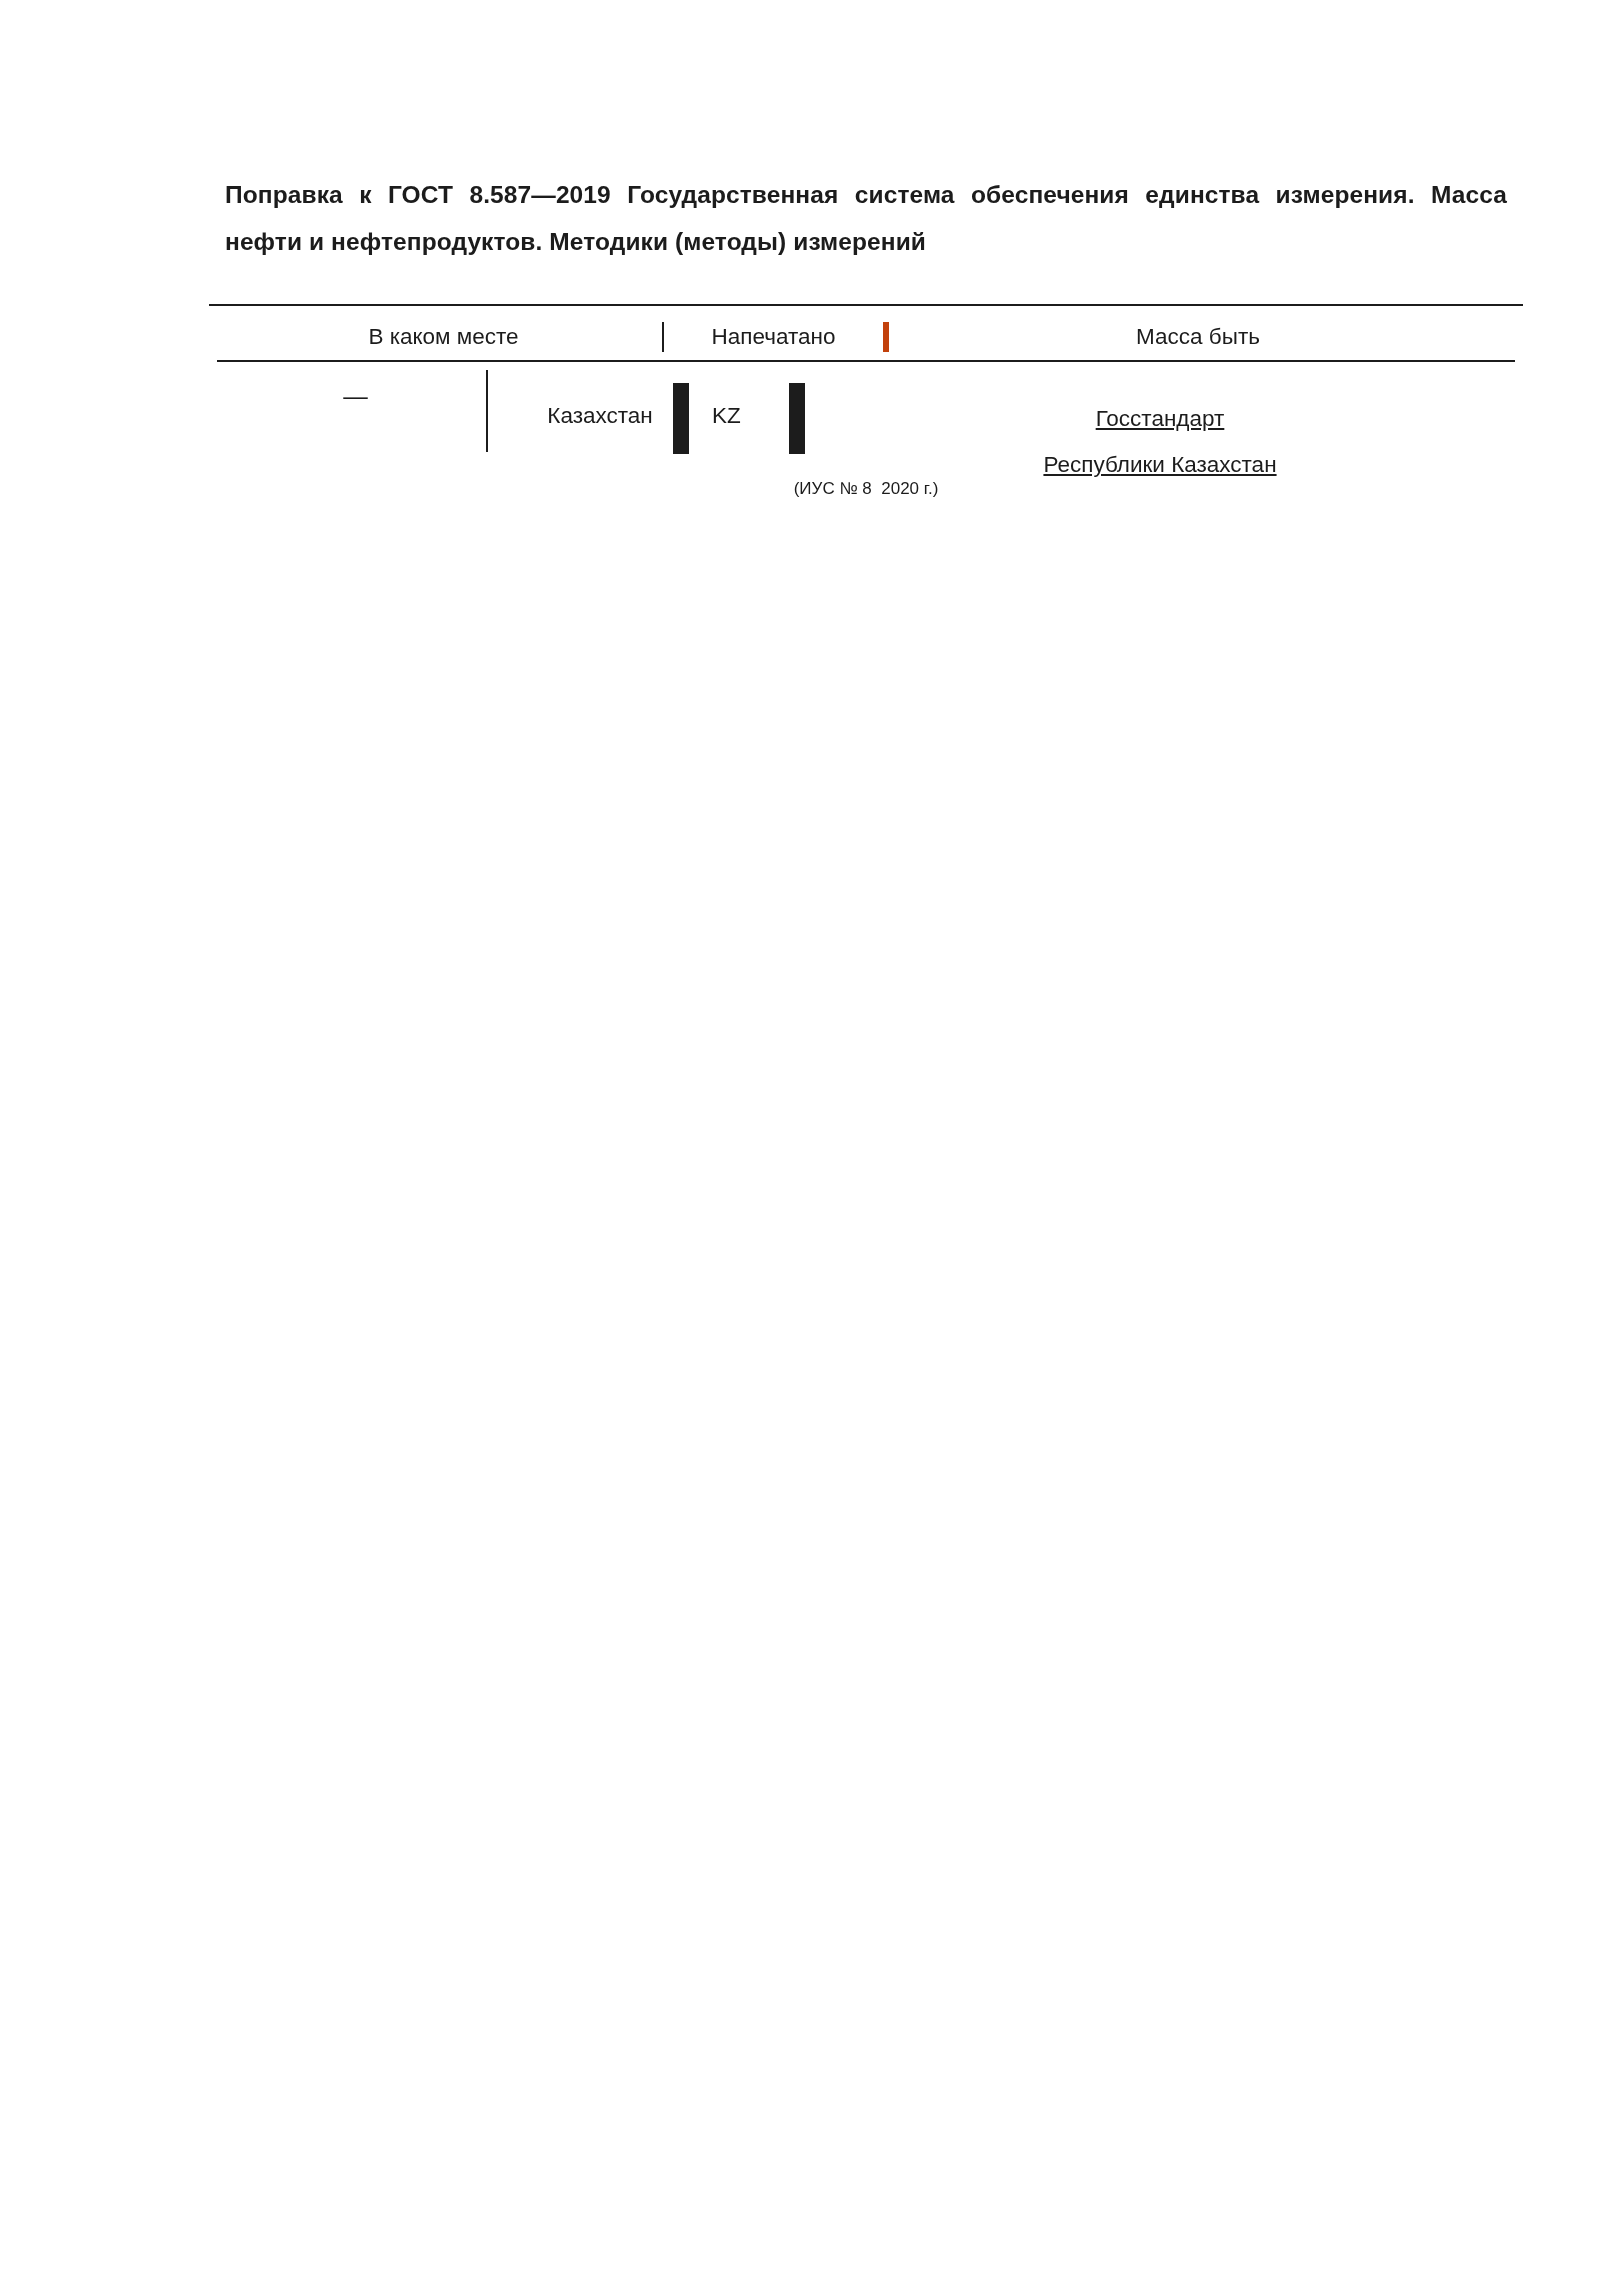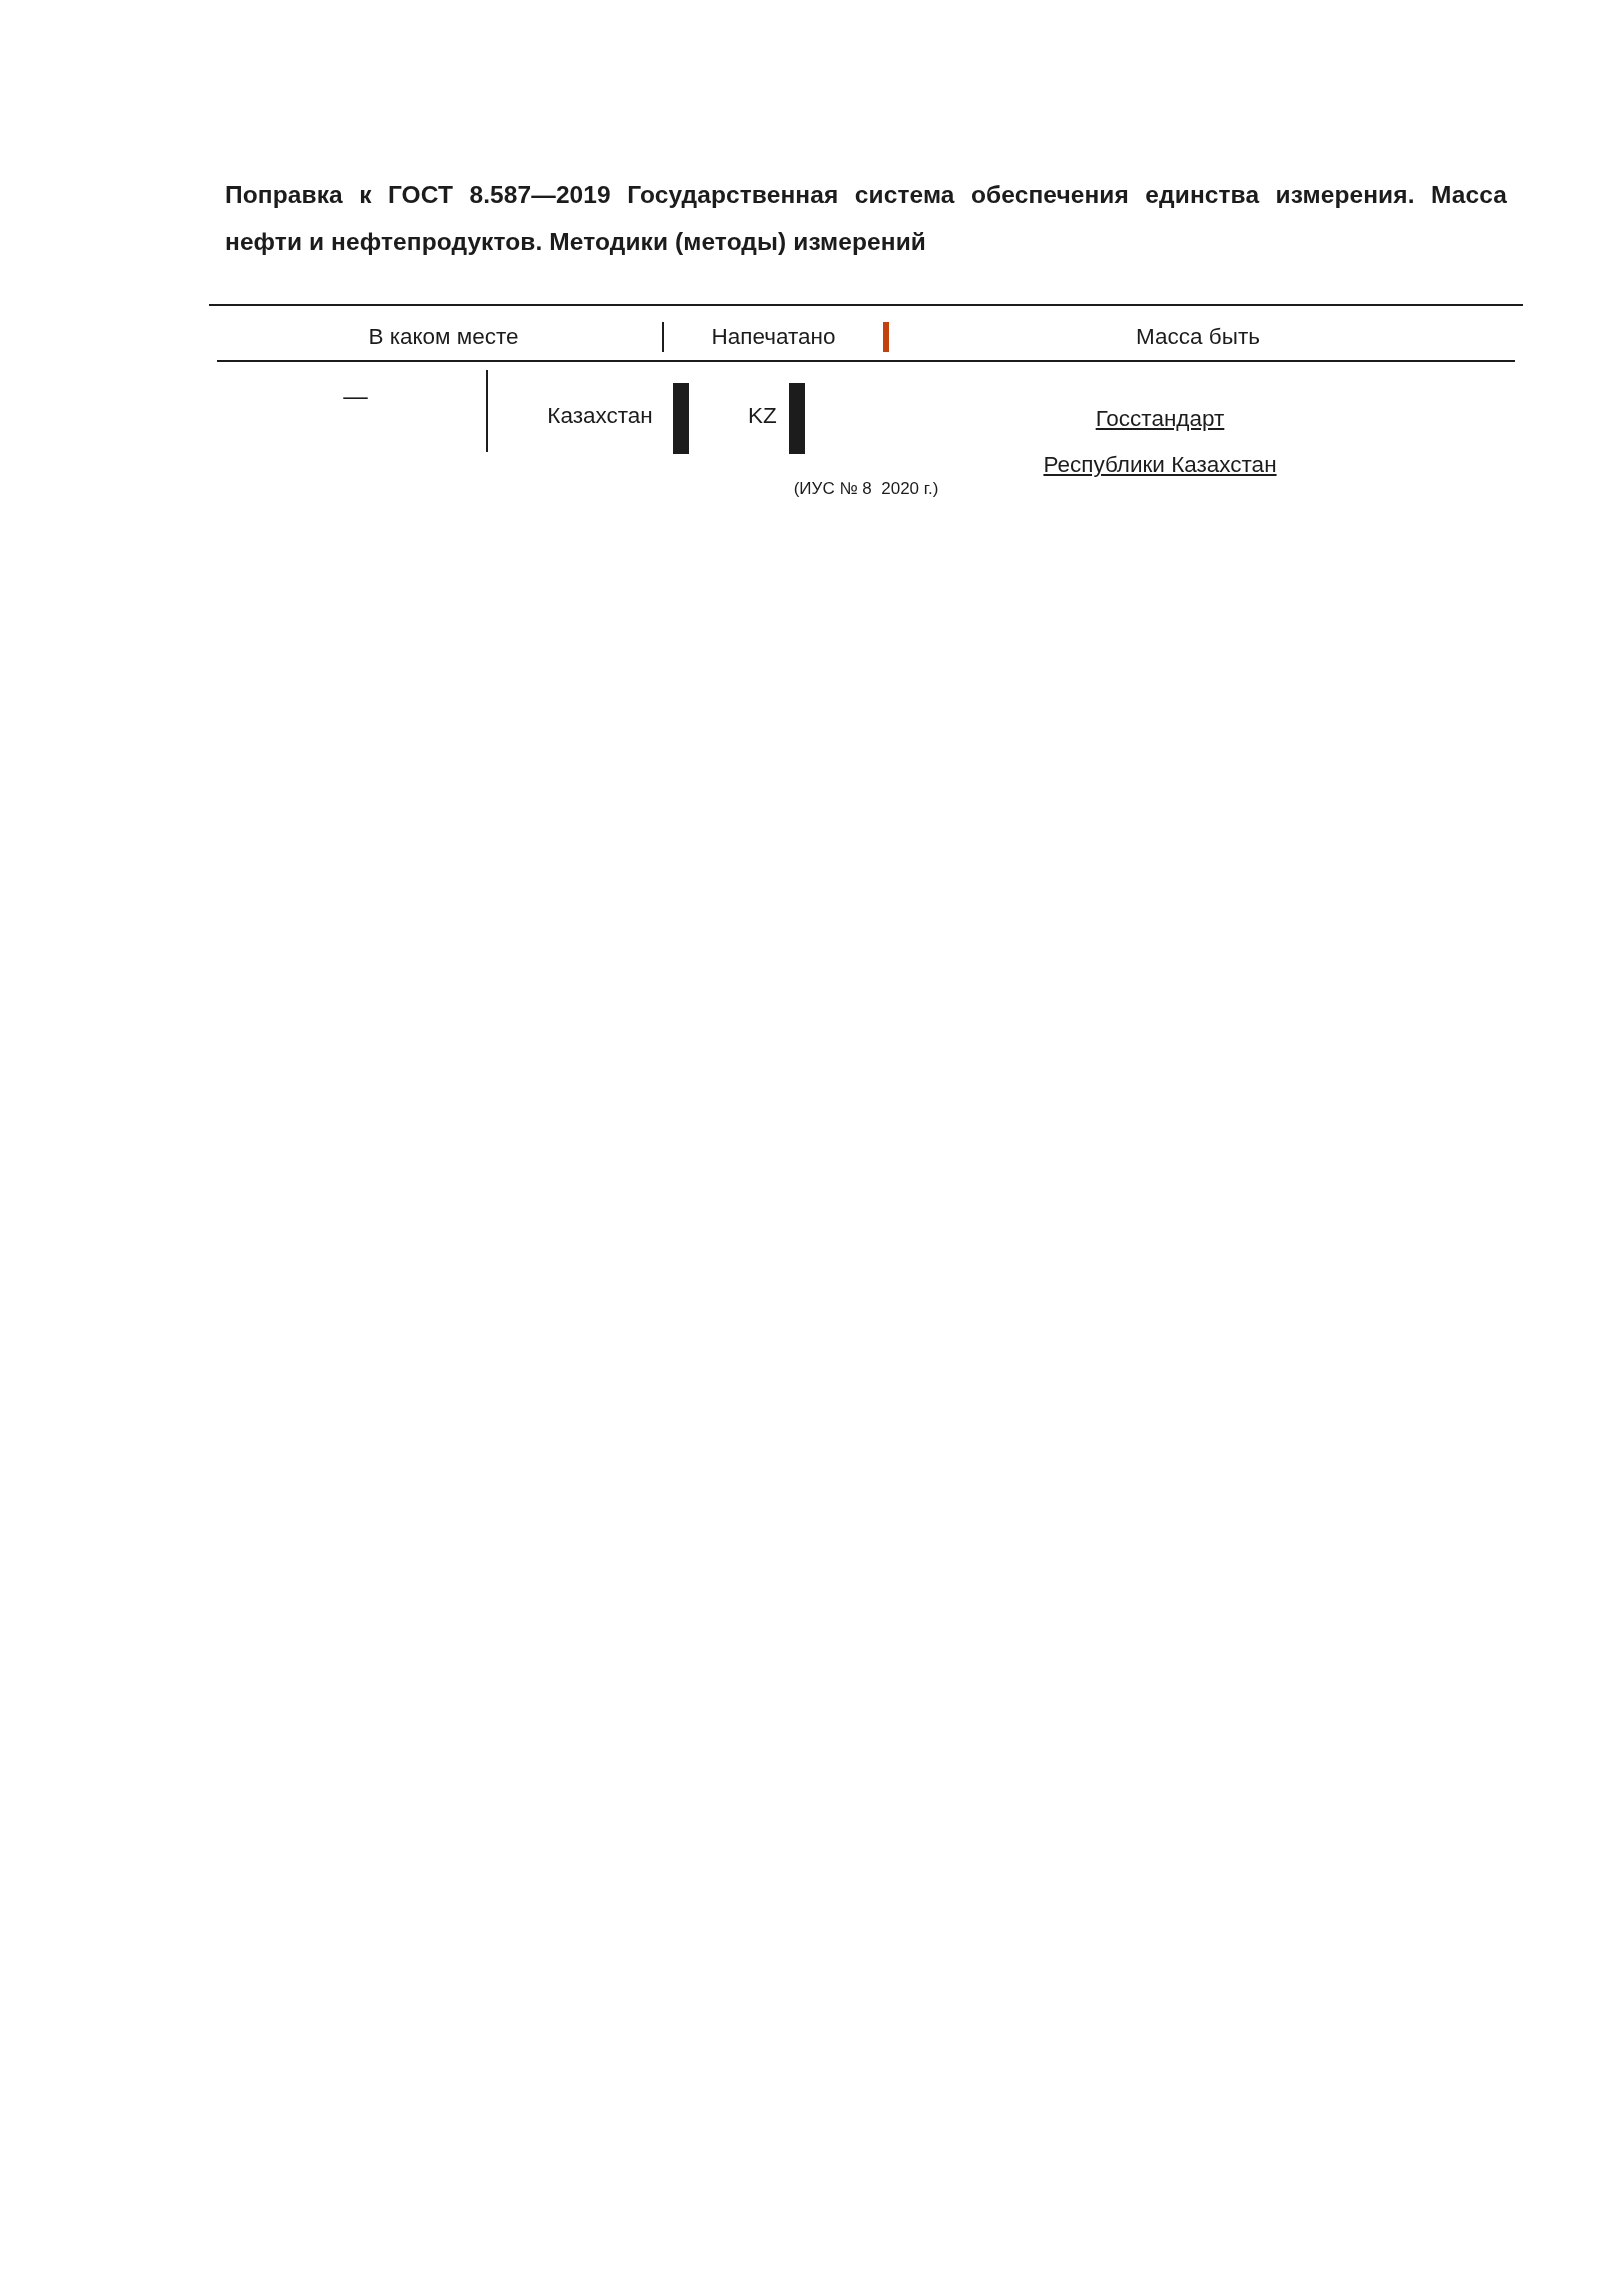--- a/index.html
+++ b/index.html
@@ -78,21 +78,21 @@
     padding-top: 10.8px;
     line-height: 29px;
     font-size: 24.5px;
   }
   .bcell-3 {
     flex: 1;
     position: relative;
     display: flex;
   }
   .sub-country   { width: 208px; text-align: center; padding-top: 23.5px; line-height: 27.4px; }
-  .sub-code      { width: 117px; text-align: center; padding-top: 23.5px; line-height: 27.4px; }
+  .sub-code      { width: 117px; padding-top: 23.5px; line-height: 27.4px; }
   .sub-authority { flex: 1;      text-align: center; padding-top: 17.6px; line-height: 30px; text-decoration: underline; }
   .sub-divider {
     position: absolute;
     top: 12.7px;
     width: 2px;
     height: 71px;
     background: #1c1c1c;
   }
   .sub-divider-1 { left: 185px; }
   .sub-divider-2 { left: 301px; }

